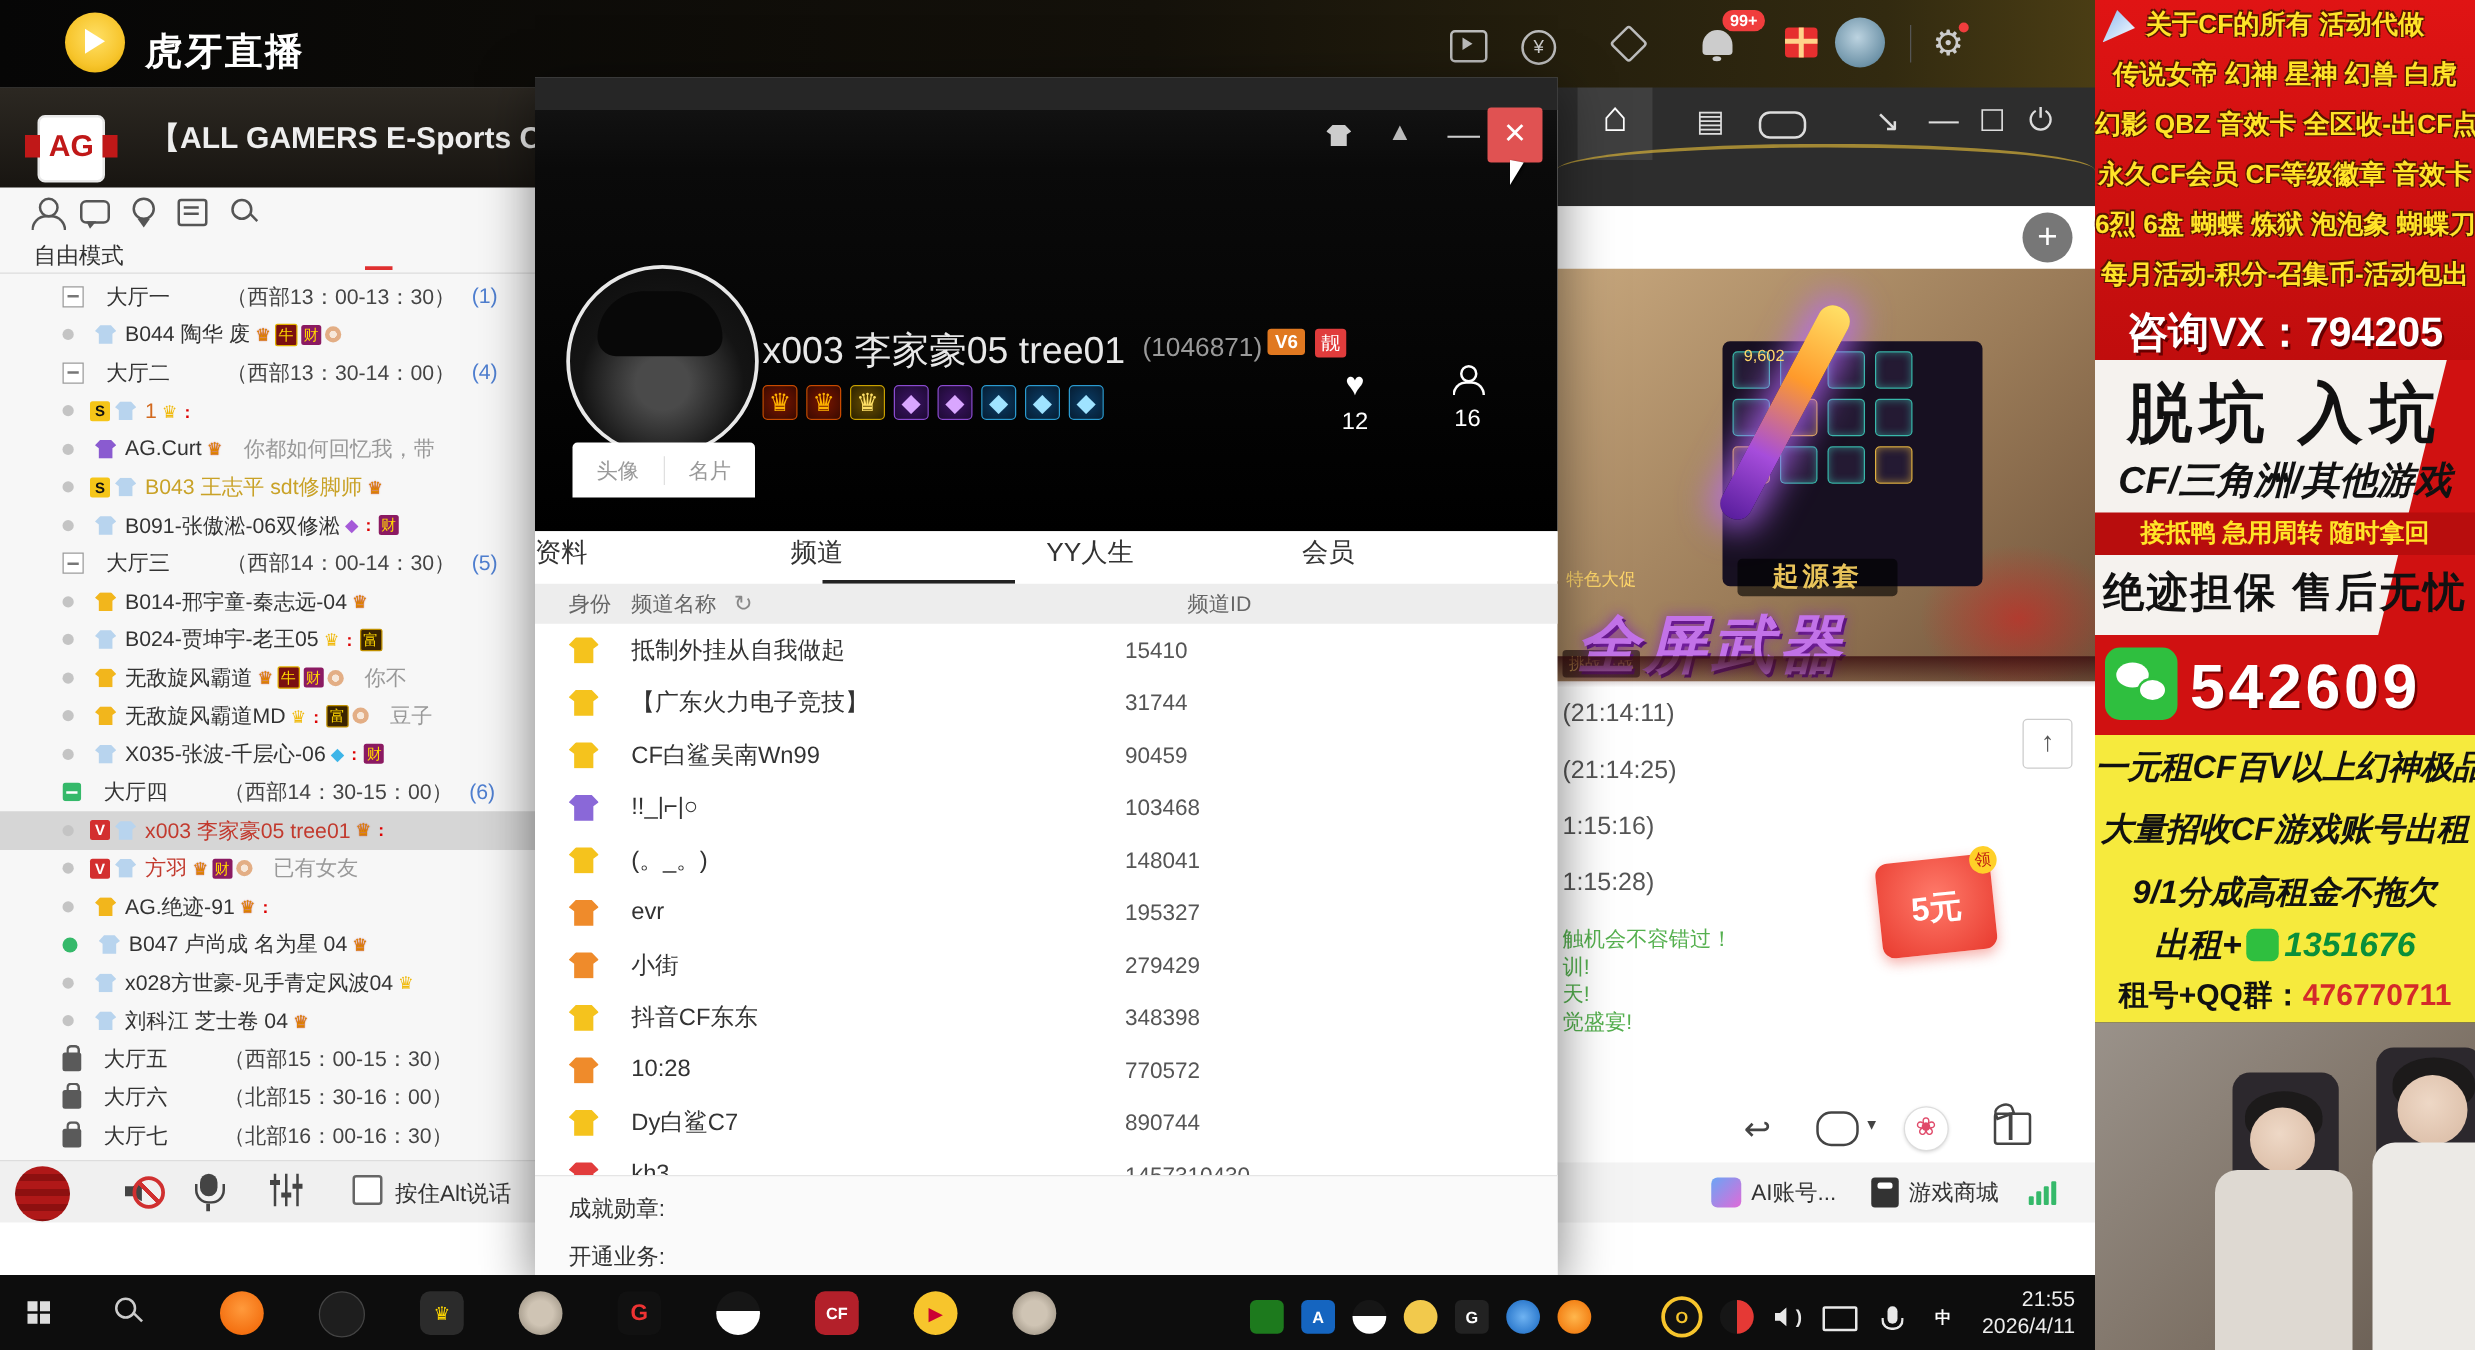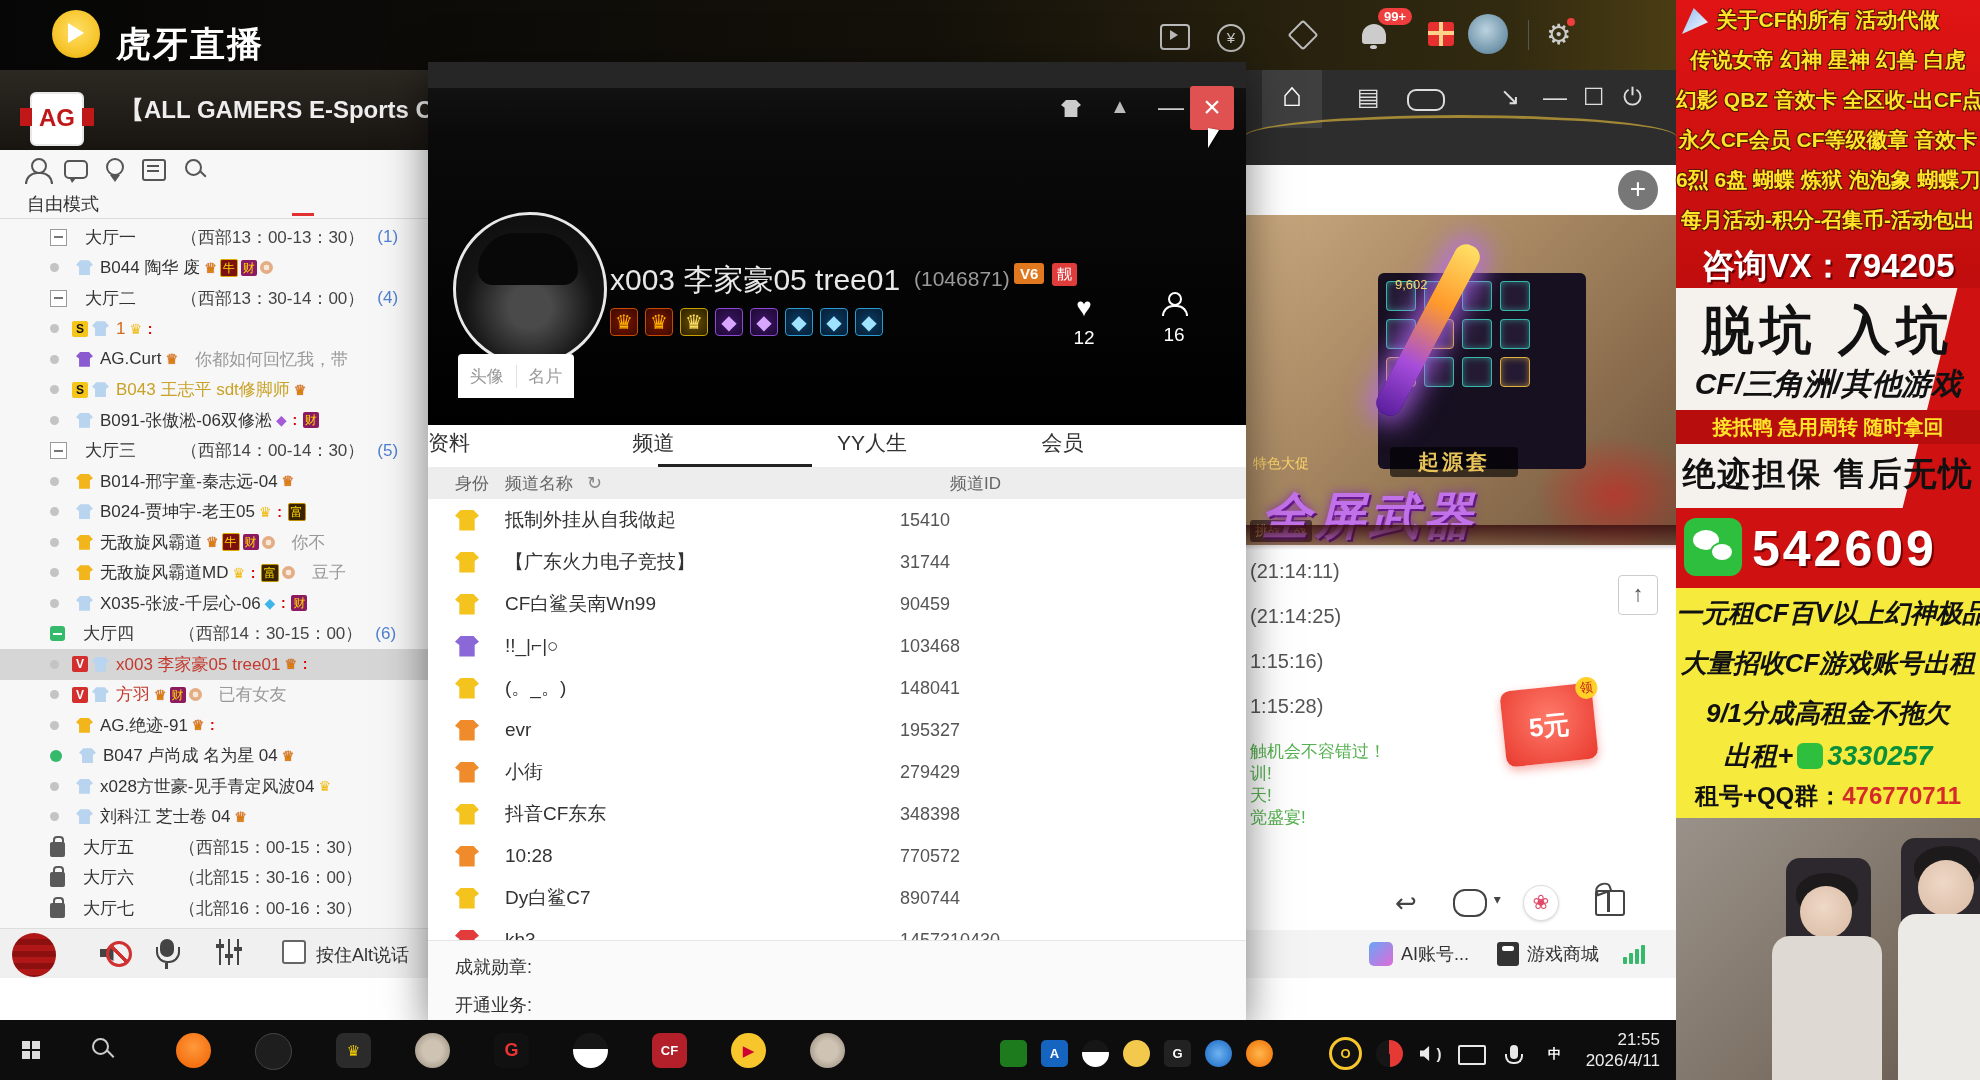--- a/index.html
+++ b/index.html
@@ -3,21 +3,21 @@
 <meta charset="utf-8">
 <style>
   html,body{margin:0;padding:0;background:#666;font-family:"Liberation Sans","DejaVu Sans",sans-serif;}
   #stage{position:relative;width:1980px;height:1080px;overflow:hidden;background:#1a1a1a;}
   .abs{position:absolute;}
 
   
   #huyabar{left:0;top:0;width:1676px;height:70px;background:linear-gradient(90deg,#060606,#14110a 55%,#322a10 90%,#4a3d14);z-index:2;}
   #huyalogo{left:52px;top:10px;width:48px;height:48px;border-radius:50%;background:radial-gradient(circle at 50% 42%,#ffe066,#f7c52c 60%,#e0a800);}
   #huyalogo::after{content:"";position:absolute;left:16px;top:13px;border-left:16px solid #fff;border-top:10px solid transparent;border-bottom:10px solid transparent;}
-  #huyaname{left:116px;top:21px;font-size:35px;font-weight:bold;color:#fff;letter-spacing:2px;text-align:right;}
+  #huyaname{left:116px;top:21px;font-size:30px;font-weight:bold;color:#fff;letter-spacing:2px;text-align:right;}
   .topico{top:24px;width:26px;height:22px;color:#ccc;}
   .tv{left:1160px;border:2px solid #bbb;border-radius:4px;}
   .tv::after{content:"";position:absolute;left:8px;top:4px;border-left:8px solid #bbb;border-top:5px solid transparent;border-bottom:5px solid transparent;}
   .coin{left:1217px;width:24px;height:24px;border:2px solid #bbb;border-radius:50%;text-align:center;font-size:15px;line-height:24px;}
   .tagi{left:1292px;width:18px;height:18px;border:2px solid #bbb;transform:rotate(45deg);border-radius:3px;}
   .belli{left:1362px;width:24px;height:20px;background:#ccc;border-radius:12px 12px 3px 3px;}
   .belli::after{content:"";position:absolute;left:8px;bottom:-5px;width:7px;height:4px;background:#ccc;border-radius:50%;}
   #notif{left:1378px;top:8px;background:#f03d3d;color:#fff;font-size:13px;font-weight:bold;border-radius:9px;padding:1px 6px;z-index:3;}
   .gifti{left:1428px;top:22px;width:26px;height:24px;background:#e62f2f;border-radius:3px;}
   .gifti::before{content:"";position:absolute;left:11px;top:0;width:4px;height:24px;background:#ffd28a;}
@@ -114,21 +114,21 @@
   #phead{left:0;top:0;width:100%;height:363px;background:linear-gradient(180deg,#161616,#0a0a0a 20%,#000);}
   #ptitlebar{left:0;top:0;width:100%;height:26px;background:#262626;}
   .pwico{top:38px;color:#bbb;}
   #pshirt{left:633px;width:20px;height:17px;background:#ccc;clip-path:polygon(25% 0,75% 0,100% 30%,82% 45%,82% 100%,18% 100%,18% 45%,0 30%);}
   #pwarn{left:682px;top:33px;font-size:20px;color:#bbb;}
   #pmin{left:730px;top:30px;font-size:26px;color:#ccc;}
   #pclose{left:762px;top:24px;width:44px;height:44px;background:#e05252;color:#fff;font-size:30px;text-align:center;line-height:42px;border-radius:3px;}
   #cursor{left:780px;top:66px;width:0;height:0;border-left:11px solid #fff;border-bottom:18px solid transparent;border-top:2px solid transparent;filter:drop-shadow(1px 1px 1px #000);z-index:9;}
   #pavatar{left:25px;top:150px;width:148px;height:148px;border-radius:50%;border:3px solid #e8e8e8;background:radial-gradient(circle at 50% 62%,#4a4a4a 0 18%,#141414 55%,#0a0a0a);}
   #pavatar::before{content:"";position:absolute;left:22px;top:18px;width:100px;height:52px;background:#080808;border-radius:50px 50px 20px 20px;}
-  #avbtns{left:30px;top:292px;width:116px;height:44px;background:#fff;border-radius:4px 4px 0 0;display:flex;align-items:center;}
+  #avbtns{left:30px;top:292px;width:146px;height:44px;background:#fff;border-radius:4px 4px 0 0;display:flex;align-items:center;}
   .avbtn{flex:1;text-align:center;font-size:17px;color:#999;}
   #avbtns .avbtn:first-child{border-right:1px solid #e0e0e0;}
   #pname{left:182px;top:198px;font-size:30px;color:#e8e8e8;white-space:nowrap;}
   #puid{left:486px;top:205px;font-size:21px;color:#9a9a9a;}
   #pvbadge{left:586px;top:201px;background:#e07820;color:#fff;font-weight:bold;font-size:15px;padding:2px 6px;border-radius:3px;}
   #pliang{left:624px;top:201px;background:#e03c3c;color:#fff;font-size:15px;padding:2px 5px;border-radius:3px;}
   #pmedals{left:182px;top:246px;display:flex;gap:7px;}
   .medal{width:26px;height:26px;border-radius:4px;display:flex;align-items:center;justify-content:center;font-size:20px;}
   .m-red{color:#ffb300;background:radial-gradient(circle,#7a1500,#3a0a00);border:1px solid #c84a00;}
   .m-gold{color:#ffe066;background:radial-gradient(circle,#6a5000,#2a2000);border:1px solid #c8a000;}
@@ -793,21 +793,21 @@
       <span id="wxnum" class="abs">542609</span>
     </div>
     <div id="adyellow" class="abs">
       <div>
 
       <div class="yline">一元租CF百V以上幻神极品号</div>
           <div class="yline">大量招收CF游戏账号出租</div>
           <div class="yline">9/1分成高租金不拖欠</div>
         </div>
       <div id="rentrow" class="abs">
-        <span>出租+</span><span class="wmini"></span><span class="rnum">3330257</span>
+        <span>出租+</span><span class="wmini"></span><span class="rnum">1351676</span>
       </div>
       <div id="rentqq" class="abs">
         <span>租号+QQ群：</span><b>476770711</b>
       </div>
     </div>
   </div>
 
   <div id="webcam" class="abs">
     <div class="chair" style="left:110px;top:40px;width:85px;height:210px;"></div>
     <div class="chair" style="left:225px;top:20px;width:85px;height:240px;"></div>

